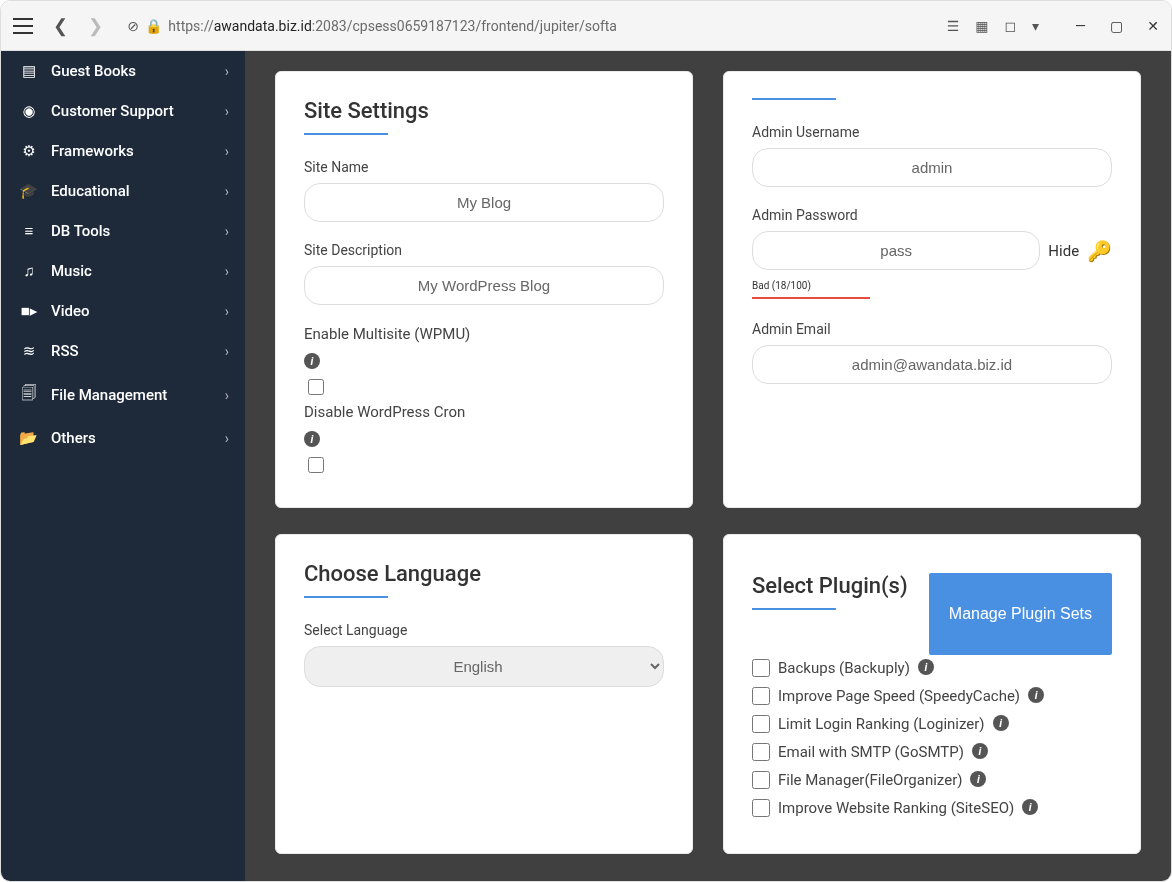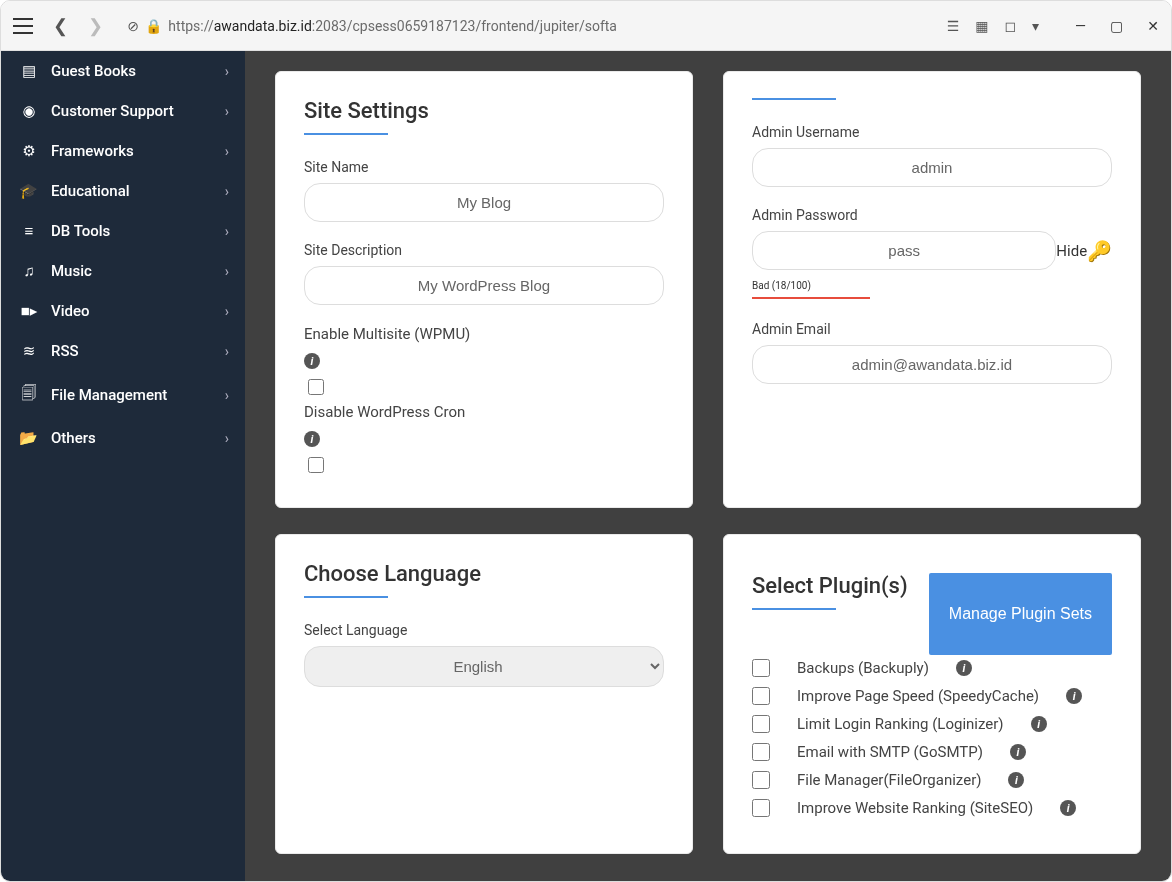--- a/index.html
+++ b/index.html
@@ -25,29 +25,29 @@
 .cards-row { display: flex; gap: 30px; margin-bottom: 26px; }
 .card { background: #fff; border-radius: 6px; padding: 26px 28px; flex: 1; border: 1px solid #eaeaea; }
 .card-title { font-size: 22px; color: #333; font-weight: 500; margin-bottom: 10px; }
 .card-title-underline { width: 84px; height: 2px; background: #4a90e2; margin-bottom: 24px; }
 .form-label { font-size: 14px; color: #444; margin-bottom: 8px; display: block; }
 .form-input { width: 100%; padding: 10px 4px; border: 1px solid #ddd; border-radius: 16px; font-size: 15px; color: #666; margin-bottom: 20px; text-align: center; }
 select.form-input { appearance: auto; }
 .checkbox-row { display: flex; gap: 10px; margin-bottom: 8px; font-size: 15px; color: #444; flex-direction: column; }
 .checkbox-row input[type="checkbox"] { width: 16px; height: 16px; margin-left: 4px; }
 .info-icon { width: 16px; height: 16px; border-radius: 50%; background: #555; color: #fff; font-size: 11px; display: inline-flex; align-items: center; justify-content: center; font-weight: bold; font-style: italic; }
-.password-row { display: flex; align-items: center; gap: 0; margin-bottom: 10px; }
+.password-row { display: flex; align-items: center; gap: 8px; margin-bottom: 10px; }
 .password-row .form-input { flex: 1; margin-bottom: 0; }
 .hide-link { color: #333; font-size: 15px; cursor: pointer; }
 .key-icon { color: #3b82f6; font-size: 20px; cursor: pointer; }
 .strength-label { font-size: 10px; color: #333; margin-bottom: 6px; }
 .strength-bar { height: 2px; background: #e74c3c; width: 118px; margin-bottom: 22px; }
 .plugins-header { display: flex; justify-content: space-between; align-items: flex-start; margin-bottom: 4px; margin-top: 12px; }
 .manage-btn { background: #4a90e2; color: #fff; border: none; padding: 32px 20px; font-size: 16px; border-radius: 2px; cursor: pointer; font-weight: 500; }
-.plugin-row { display: flex; align-items: center; gap: 27px; margin-bottom: 10px; font-size: 15px; color: #444; }
+.plugin-row { display: flex; gap: 8px; margin-bottom: 10px; font-size: 15px; color: #444; }
 .plugin-row input[type="checkbox"] { width: 18px; height: 18px; border-radius: 3px; }
 .scroll-indicators { position: absolute; right: 1px; }
 </style>
 </head>
 <body>
 
 <div class="browser-chrome">
   <div class="hamburger">
       <span></span>
       <span></span>

